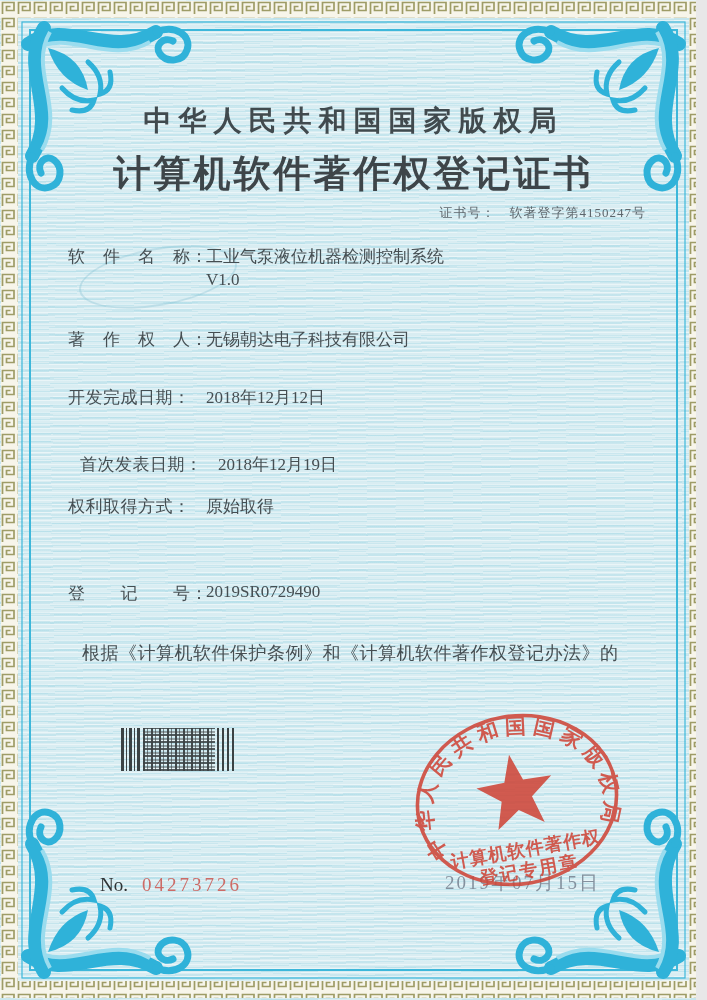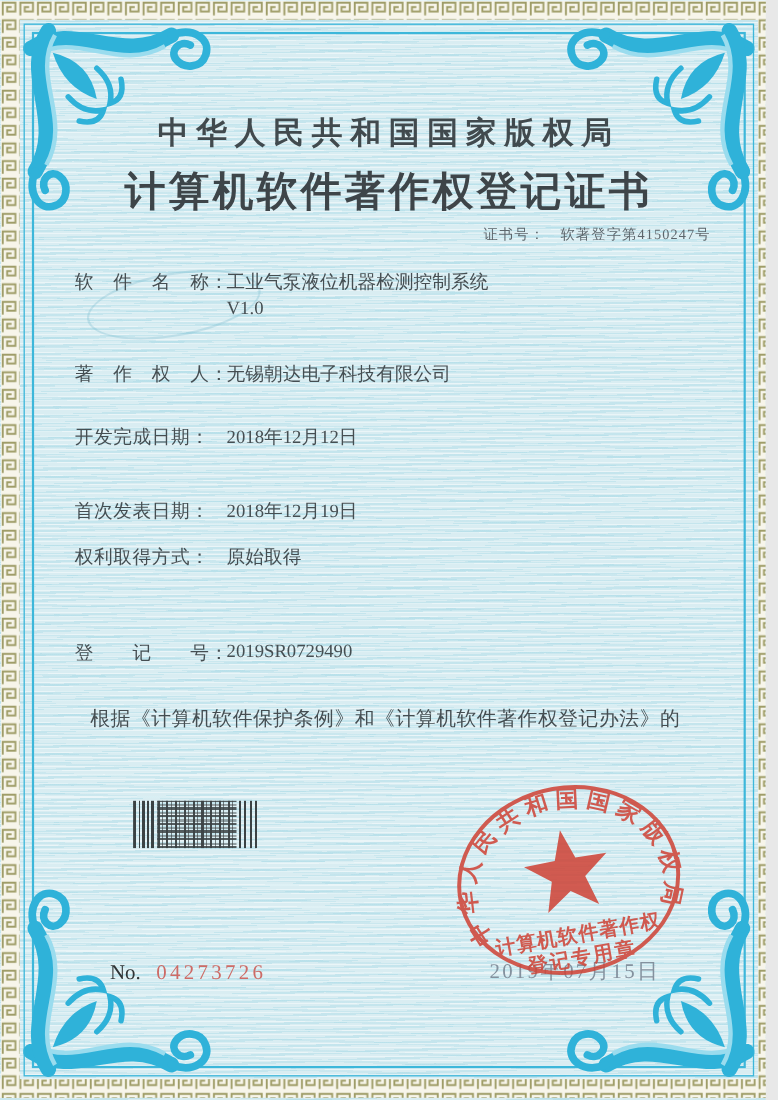--- a/index.html
+++ b/index.html
@@ -107,21 +107,21 @@
   <div class="frow" style="top:328px;">
     <span class="lab">著　作　权　人：</span>
     <span class="val">无锡朝达电子科技有限公司</span>
   </div>
 
   <div class="frow" style="top:386px;text-align:center;">
     <span class="lab">开发完成日期：</span>
     <span class="val">2018年12月12日</span>
   </div>
 
-  <div class="frow" style="top:453px;">
+  <div class="frow" style="top:453px;margin-left:12px;">
     <span class="lab">首次发表日期：</span>
     <span class="val">2018年12月19日</span>
   </div>
 
   <div class="frow" style="top:495px;">
     <span class="lab">权利取得方式：</span>
     <span class="val">原始取得</span>
   </div>
 
 

